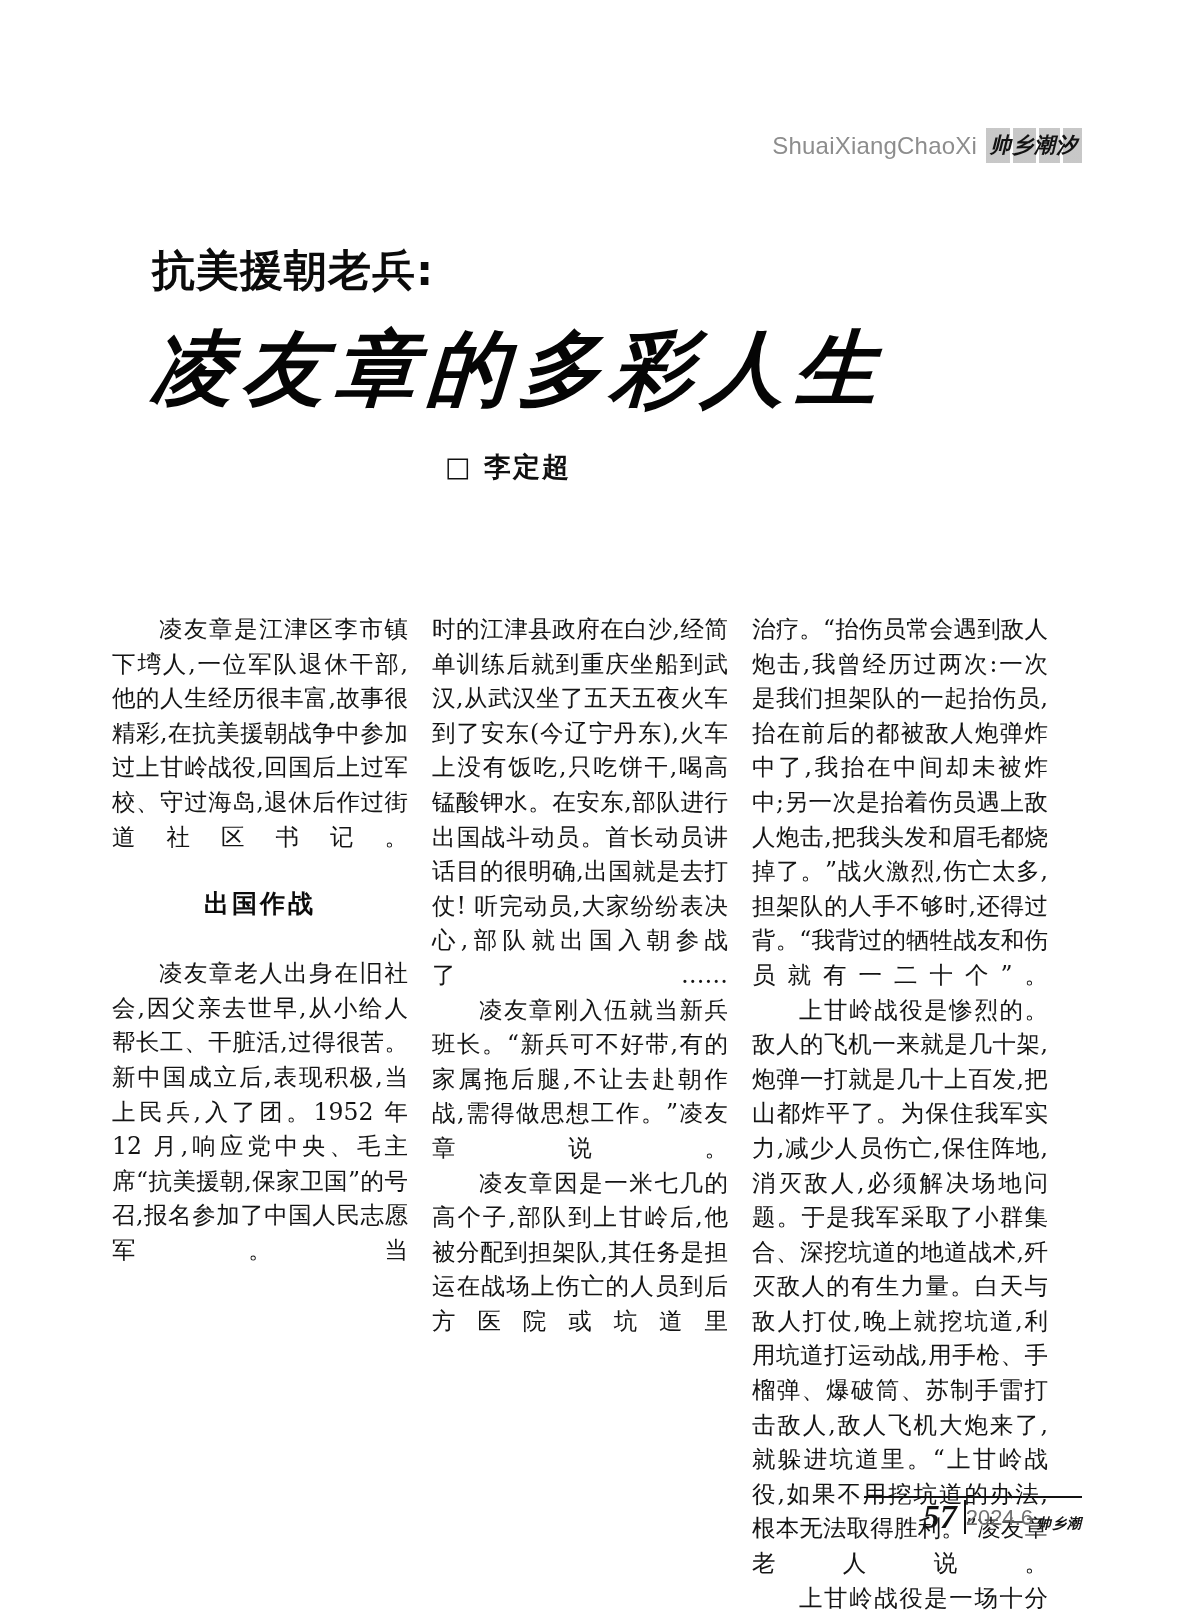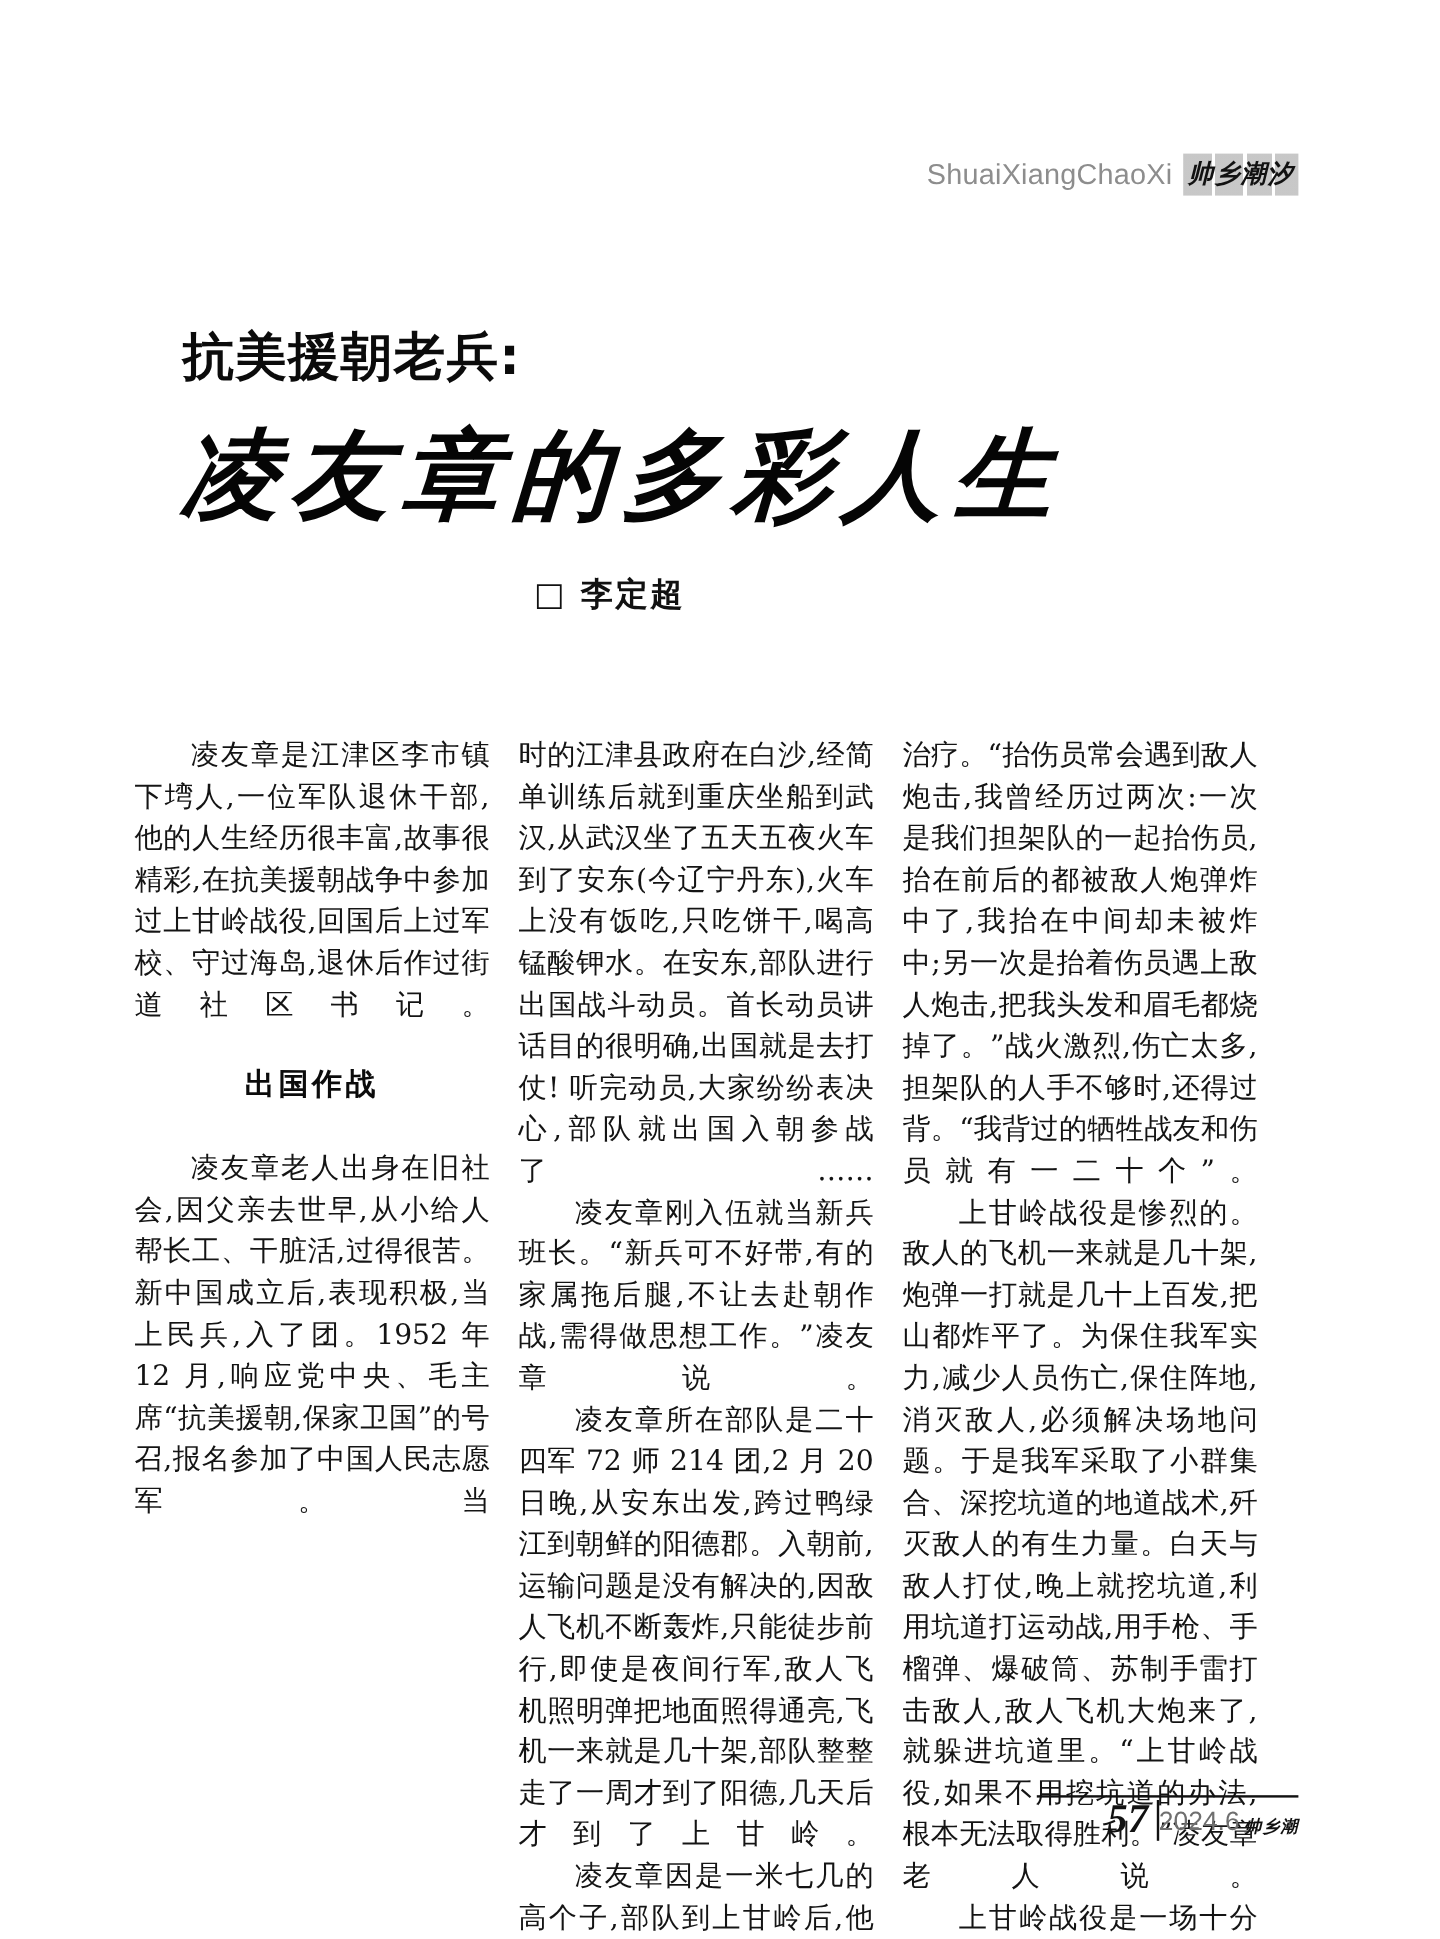--- a/index.html
+++ b/index.html
@@ -51,21 +51,21 @@
         rgba(255,255,255,0) 52% 55%,
         rgba(190,190,190,0.85) 55% 77%,
         rgba(255,255,255,0) 77% 80%,
         rgba(190,190,190,0.85) 80% 100%);
     white-space: nowrap;
   }
 
   
   .title-block {
     position: absolute;
-    top: 274px;
+    top: 246px;
     left: 0;
     width: 1024px;
   }
   .kicker {
     margin-left: 152px;
     font-family: "DejaVu Sans", "Liberation Sans", sans-serif;
     font-size: 43px;
     font-weight: 700;
     letter-spacing: 1px;
     line-height: 1.15;
@@ -191,21 +191,20 @@
 
 <div class="columns">
   <div class="column">
       <p class="para indent">凌友章是江津区李市镇下塆人,一位军队退休干部,他的人生经历很丰富,故事很精彩,在抗美援朝战争中参加过上甘岭战役,回国后上过军校、守过海岛,退休后作过街道社区书记。</p>
       <p class="section-heading">出国作战</p>
       <p class="para indent">凌友章老人出身在旧社会,因父亲去世早,从小给人帮长工、干脏活,过得很苦。新中国成立后,表现积极,当上民兵,入了团。1952 年 12 月,响应党中央、毛主席“抗美援朝,保家卫国”的号召,报名参加了中国人民志愿军。当</p>
     </div>
   <div class="column">
       <p class="para">时的江津县政府在白沙,经简单训练后就到重庆坐船到武汉,从武汉坐了五天五夜火车到了安东(今辽宁丹东),火车上没有饭吃,只吃饼干,喝高锰酸钾水。在安东,部队进行出国战斗动员。首长动员讲话目的很明确,出国就是去打仗! 听完动员,大家纷纷表决心,部队就出国入朝参战了……</p>
       <p class="para indent">凌友章刚入伍就当新兵班长。“新兵可不好带,有的家属拖后腿,不让去赴朝作战,需得做思想工作。”凌友章说。</p>
-      <p class="para indent">凌友章所在部队是二十四军 72 师 214 团,2 月 20 日晚,从安东出发,跨过鸭绿江到朝鲜的阳德郡。入朝前,运输问题是没有解决的,因敌人飞机不断轰炸,只能徒步前行,即使是夜间行军,敌人飞机照明弹把地面照得通亮,飞机一来就是几十架,部队整整走了一周才到了阳德,几天后才到了上甘岭。</p>
       <p class="para indent">凌友章因是一米七几的高个子,部队到上甘岭后,他被分配到担架队,其任务是担运在战场上伤亡的人员到后方医院或坑道里</p>
     </div>
   <div class="column">
       <p class="para">治疗。“抬伤员常会遇到敌人炮击,我曾经历过两次:一次是我们担架队的一起抬伤员,抬在前后的都被敌人炮弹炸中了,我抬在中间却未被炸中;另一次是抬着伤员遇上敌人炮击,把我头发和眉毛都烧掉了。”战火激烈,伤亡太多,担架队的人手不够时,还得过背。“我背过的牺牲战友和伤员就有一二十个”。</p>
       <p class="para indent">上甘岭战役是惨烈的。敌人的飞机一来就是几十架,炮弹一打就是几十上百发,把山都炸平了。为保住我军实力,减少人员伤亡,保住阵地,消灭敌人,必须解决场地问题。于是我军采取了小群集合、深挖坑道的地道战术,歼灭敌人的有生力量。白天与敌人打仗,晚上就挖坑道,利用坑道打运动战,用手枪、手榴弹、爆破筒、苏制手雷打击敌人,敌人飞机大炮来了,就躲进坑道里。“上甘岭战役,如果不用挖坑道的办法,根本无法取得胜利。”凌友章老人说。</p>
       <p class="para indent">上甘岭战役是一场十分惨烈的战役,条件异常恶劣。战场上吃</p>
     </div>
 </div>
 
 <div class="footer-rule"></div>

